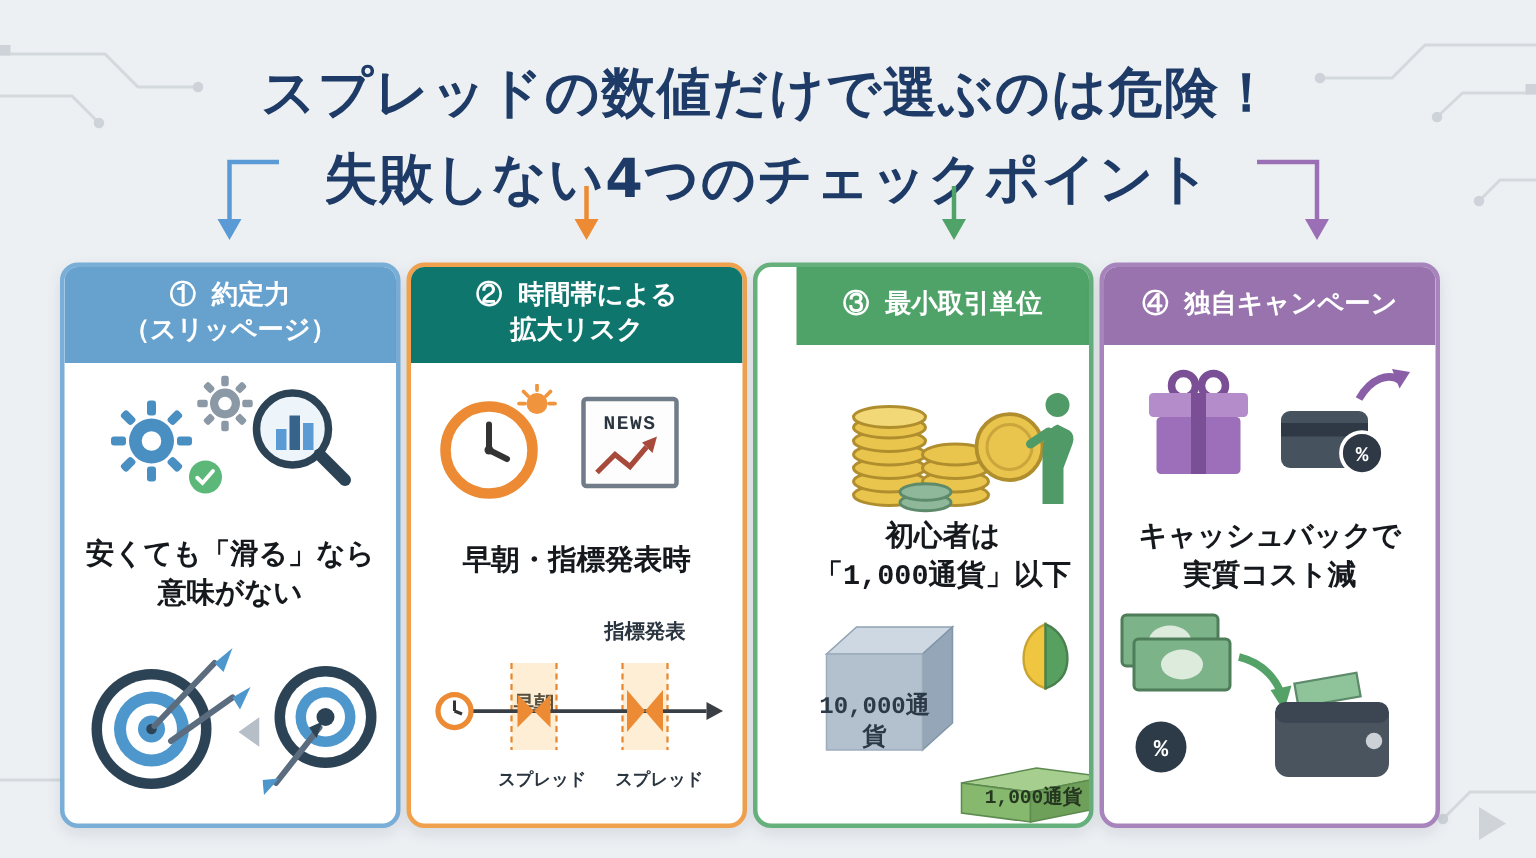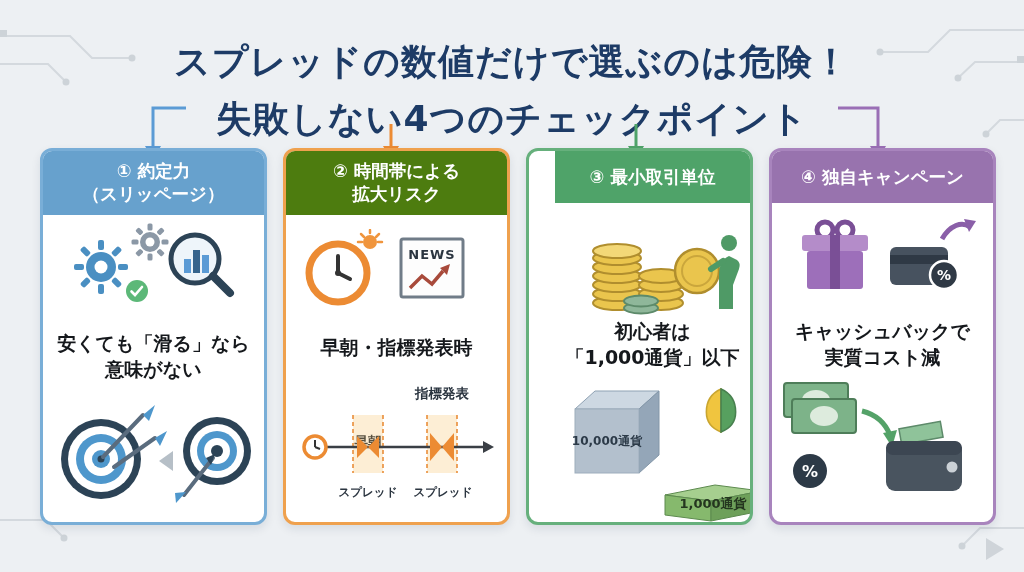--- a/index.html
+++ b/index.html
@@ -6,45 +6,45 @@
   html,body { width:1024px; height:572px; }
   body { font-family:"DejaVu Sans","Liberation Sans",sans-serif; }
   .stage { position:relative; width:1024px; height:572px; background:#edf0f3; overflow:hidden; }
 
   .circuit-svg, .connector-svg { position:absolute; left:0; top:0; pointer-events:none; }
 
   .title-block { position:absolute; top:22px; left:0; right:0; text-align:center; color:#1d3b66; font-weight:800; }
   .title-line1 { font-size:36px; letter-spacing:1px;margin-top:16px; }
   .title-line2 { font-size:36px; margin-top:8px; letter-spacing:1px; }
 
-  .cards { position:absolute; top:148px; left:40px; display:flex; gap:16px; }
+  .cards { position:absolute; top:175px; left:40px; display:flex; gap:4px;font-family:Liberation Mono, monospace; }
   .card { width:227px; height:377px; background:#fff; border:3px solid; border-radius:12px;
           overflow:hidden; display:flex; flex-direction:column; box-shadow:0 4px 10px rgba(20,40,70,.10); }
   .card-header { color:#fff; font-weight:bold; font-size:17.5px; line-height:1.3; text-align:center;
                  display:flex; align-items:center; justify-content:center; white-space:pre-line; }
   .card.blue   { border-color:#79aed7; } .card.blue .card-header   { background:#67a1cd; min-height:64px; }
-  .card.orange { border-color:#efa14e; } .card.orange .card-header { background:#4d7c0f; min-height:64px; }
+  .card.orange { border-color:#efa14e; } .card.orange .card-header { background:#0f766e; min-height:64px; }
   .card.green  { border-color:#66b07c;padding-left:26px; } .card.green .card-header  { background:#4fa369; min-height:52px; }
   .card.purple { border-color:#a884bd; } .card.purple .card-header { background:#9873ae; min-height:52px; }
 
   .card-body { position:relative; flex:1; }
   .card-caption { position:absolute; top:116px; left:4px; right:4px; text-align:center;
                   font-weight:bold; font-size:19px; line-height:1.35; color:#15181c; white-space:pre-line; }
 
   .abs { position:absolute; }
 
   
   .timeline { position:absolute; left:11px; top:170px; width:197px; height:132px; }
   .tl-top-label { position:absolute; top:0; text-align:center; font-weight:bold; font-size:13.5px; color:#2b3540; }
-  .tl-spread { position:absolute; top:100px; text-align:center; font-weight:bold; font-size:11.5px; color:#2b3540; }
+  .tl-spread { position:absolute; top:100px; text-align:right; font-weight:bold; font-size:11.5px; color:#2b3540; }
 
   
   .cube-wrap { position:absolute; left:14px; top:172px; width:96px; height:104px; }
   .cube-label { position:absolute; left:0; top:58px; width:76px; text-align:center;
-                font-weight:bold; font-size:12px; color:#2c3a48; }
+                font-weight:bold; font-size:16px; color:#2c3a48; }
   .slab-wrap { position:absolute; left:102px; top:276px; width:112px; height:46px; }
   .slab-label { position:absolute; left:0; top:16px; width:100%; text-align:center;
                 font-weight:bold; font-size:13px; color:#24361f; }
 
   
   .bubble { position:absolute; right:5px; top:190px; width:66px; padding:7px 2px; background:#8b939b;
             border-radius:12px; color:#fff; font-weight:bold; font-size:12.5px; line-height:1.3;
             text-align:center; white-space:pre-line; }
   .bubble:after { content:""; position:absolute; left:-9px; top:24px; border-top:6px solid transparent;
             border-bottom:6px solid transparent; border-right:10px solid #8b939b; }

